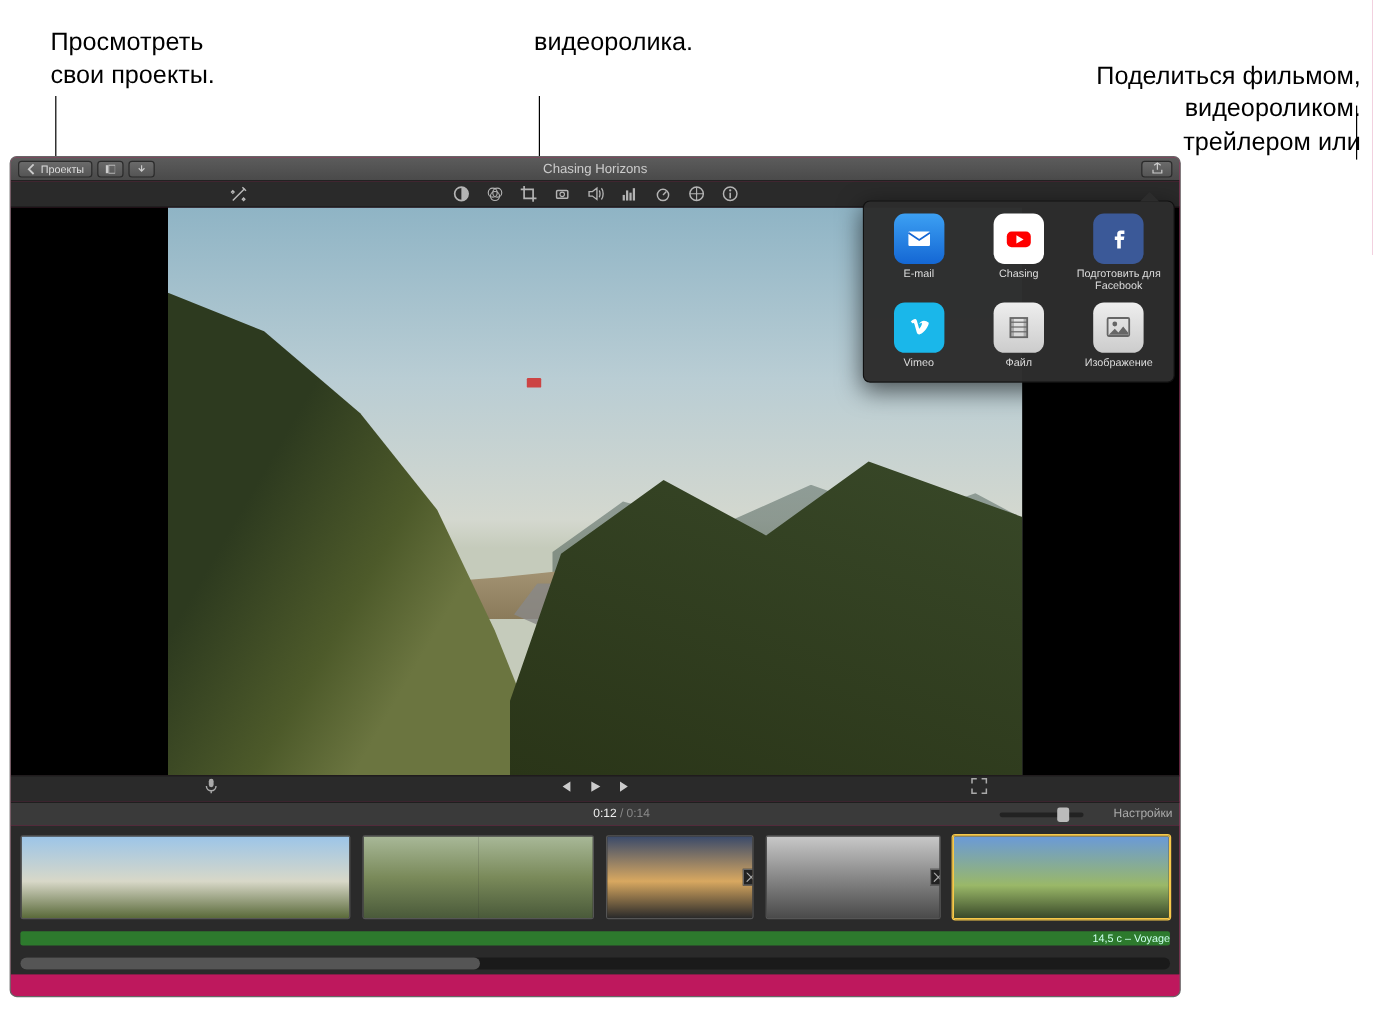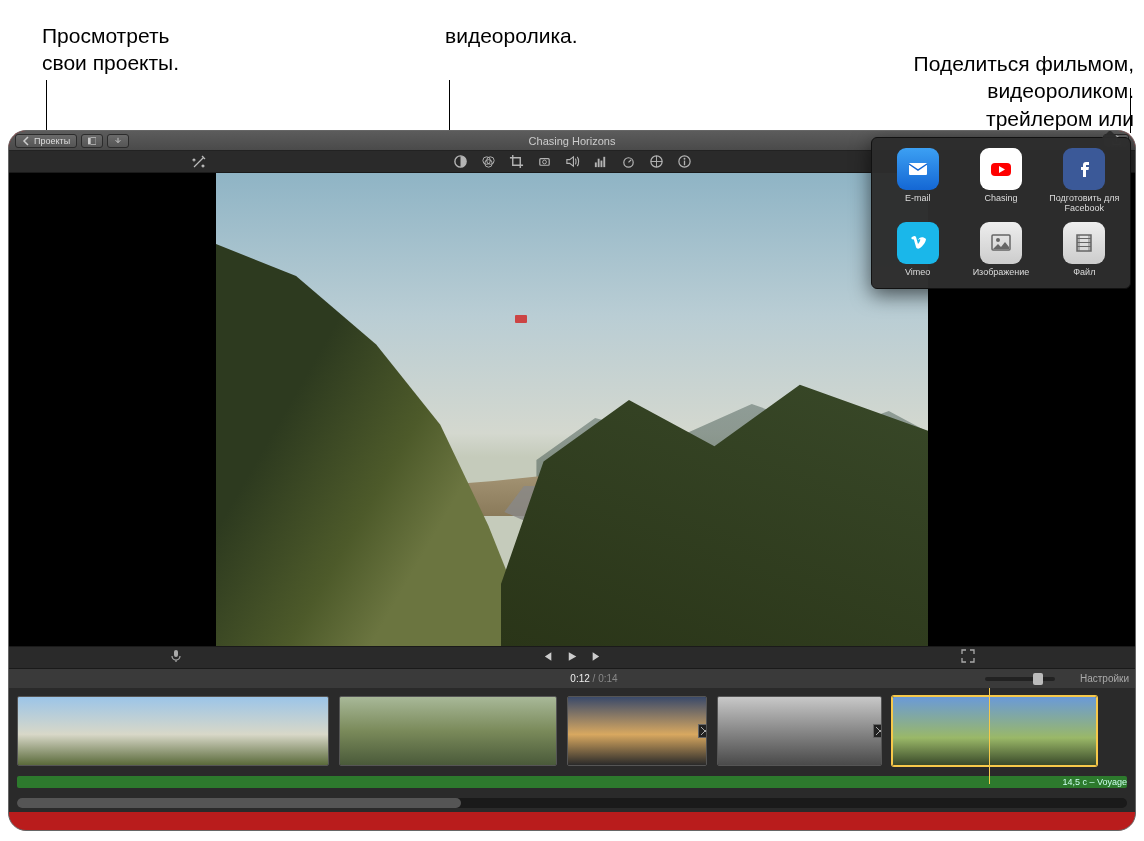--- a/index.html
+++ b/index.html
@@ -3,21 +3,21 @@
 <meta charset="utf-8">
 <style>
   * { margin:0; padding:0; box-sizing:border-box; font-family: -apple-system, "Helvetica Neue", Arial, sans-serif; }
   body { width:1144px; height:841px; background:#fff; position:relative; overflow:hidden; }
 
   
   .callout { position:absolute; font-size:21px; line-height:1.3; color:#000; }
   .callout-line { position:absolute; background:#000; }
 
   
-  .app { position:absolute; left:8px; top:130px; width:1128px; height:701px; background:#b91c1c; border:1px solid #666; border-radius:18px; overflow:hidden; }
+  .app { position:absolute; left:8px; top:130px; width:976px; height:701px; background:#be185d; border:1px solid #666; border-radius:6px; overflow:hidden; }
 
   
   .titlebar { height:20px; background:linear-gradient(#5c5c5c,#4a4a4a); display:flex; align-items:center; padding:0 6px; border-bottom:1px solid #222; position:relative; }
   .tb-btn { height:14px; background:linear-gradient(#6a6a6a,#555); border:1px solid #2b2b2b; border-radius:3px; display:flex; align-items:center; justify-content:center; color:#ddd; font-size:9px; padding:0 6px; margin-right:4px; cursor:pointer; }
   .tb-btn svg { width:10px; height:10px; fill:#ccc; }
   .tb-title { position:absolute; left:50%; transform:translateX(-50%); color:#ccc; font-size:11px; }
   .tb-right { margin-left:auto; display:flex; }
   .share-btn { height:14px; width:26px; background:linear-gradient(#6a6a6a,#555); border:1px solid #2b2b2b; border-radius:3px; display:flex; align-items:center; justify-content:center; cursor:pointer; }
   .share-btn svg { width:11px; height:11px; fill:#ccc; }
 
@@ -70,21 +70,21 @@
   .sky4 { background:linear-gradient(#c8c8c8,#888 50%,#4a4a4a); }
   .sky5 { background:linear-gradient(#6a9ad8,#9ab868 60%,#3a4a2a); }
   .trans { position:absolute; right:-6px; top:50%; transform:translateY(-50%); width:14px; height:14px; background:#222; border:1px solid #666; display:flex; align-items:center; justify-content:center; z-index:2; }
   .trans svg { width:8px; height:8px; fill:#aaa; }
   .audio-track { position:absolute; left:8px; right:8px; top:88px; height:12px; background:#2d7a2d; border-radius:2px; font-size:9px; color:#cfe; padding-left:4px; line-height:12px; }
   .tl-scrollbar { position:absolute; left:8px; bottom:4px; height:10px; right:8px; background:#1a1a1a; border-radius:5px; }
   .tl-scrollbar::after { content:""; position:absolute; left:0; width:40%; height:100%; background:#555; border-radius:5px; }
   .playhead { position:absolute; top:0; bottom:28px; width:1px; background:#f7c94a; left:980px; }
 
   
-  .popover { position:absolute; right:4px; top:6px; width:260px; background:rgba(45,45,45,.98); border:1px solid #111; border-radius:6px; padding:8px 4px; box-shadow:0 6px 20px rgba(0,0,0,.6); z-index:50; }
+  .popover { position:absolute; right:4px; top:36px; width:260px; background:rgba(45,45,45,.98); border:1px solid #111; border-radius:6px; padding:8px 4px; box-shadow:0 6px 20px rgba(0,0,0,.6); z-index:50; }
   .pop-grid { display:grid; grid-template-columns:repeat(3,1fr); gap:4px 0; }
   .pop-item { display:flex; flex-direction:column; align-items:center; cursor:pointer; padding:2px; }
   .pop-icon { width:42px; height:42px; border-radius:9px; display:flex; align-items:center; justify-content:center; margin-bottom:4px; }
   .pop-label { font-size:9px; color:#ddd; text-align:center; line-height:1.1; max-width:80px; }
   .ic-mail { background:linear-gradient(#3ca0f3,#1467d4); }
   .ic-yt { background:#fff; }
   .ic-fb { background:#3b5998; }
   .ic-vimeo { background:#1ab7ea; }
   .ic-img { background:linear-gradient(#eee,#ccc); }
   .ic-file { background:linear-gradient(#eee,#ccc); }
@@ -320,38 +320,38 @@
       </div>
       <div class="pop-item">
         <div class="pop-icon ic-vimeo">
             <svg viewBox="0 0 24 24">
               <path d="M20 8c-.2 3-3 7-6 9-2 1.3-3.5.5-4-1L8 9c-.3-1-1-1-1.5-.5L5 7c2-2 4-3 5-1l2 7c1-1 3-4 2-5-1 0-1 1-2 1 1-3 5-4 8-1z" fill="#fff"></path>
             </svg>
           </div>
         <div class="pop-label">Vimeo</div>
       </div>
       <div class="pop-item">
-        <div class="pop-icon ic-img">
-            <svg viewBox="0 0 24 24">
-              <rect x="3" y="4" width="18" height="15" rx="1" fill="none" stroke="#666" stroke-width="1.5"></rect>
-              <circle cx="9" cy="9" r="2" fill="#666"></circle>
-              <path d="M4 18l5-5 3 3 4-5 4 5v2H4z" fill="#666"></path>
-            </svg>
-          </div>
-        <div class="pop-label">Изображение</div>
-      </div>
-      <div class="pop-item">
         <div class="pop-icon ic-file">
             <svg viewBox="0 0 24 24">
               <rect x="5" y="4" width="14" height="16" fill="none" stroke="#666" stroke-width="1.5"></rect>
               <rect x="5" y="4" width="3" height="16" fill="#666" opacity=".4"></rect>
               <rect x="16" y="4" width="3" height="16" fill="#666" opacity=".4"></rect>
               <rect x="5" y="7" width="14" height="1" fill="#666"></rect>
               <rect x="5" y="11" width="14" height="1" fill="#666"></rect>
               <rect x="5" y="15" width="14" height="1" fill="#666"></rect>
             </svg>
           </div>
         <div class="pop-label">Файл</div>
       </div>
+      <div class="pop-item">
+        <div class="pop-icon ic-img">
+            <svg viewBox="0 0 24 24">
+              <rect x="3" y="4" width="18" height="15" rx="1" fill="none" stroke="#666" stroke-width="1.5"></rect>
+              <circle cx="9" cy="9" r="2" fill="#666"></circle>
+              <path d="M4 18l5-5 3 3 4-5 4 5v2H4z" fill="#666"></path>
+            </svg>
+          </div>
+        <div class="pop-label">Изображение</div>
+      </div>
     </div>
   </div>
 
 </div>
 
 </body></html>

